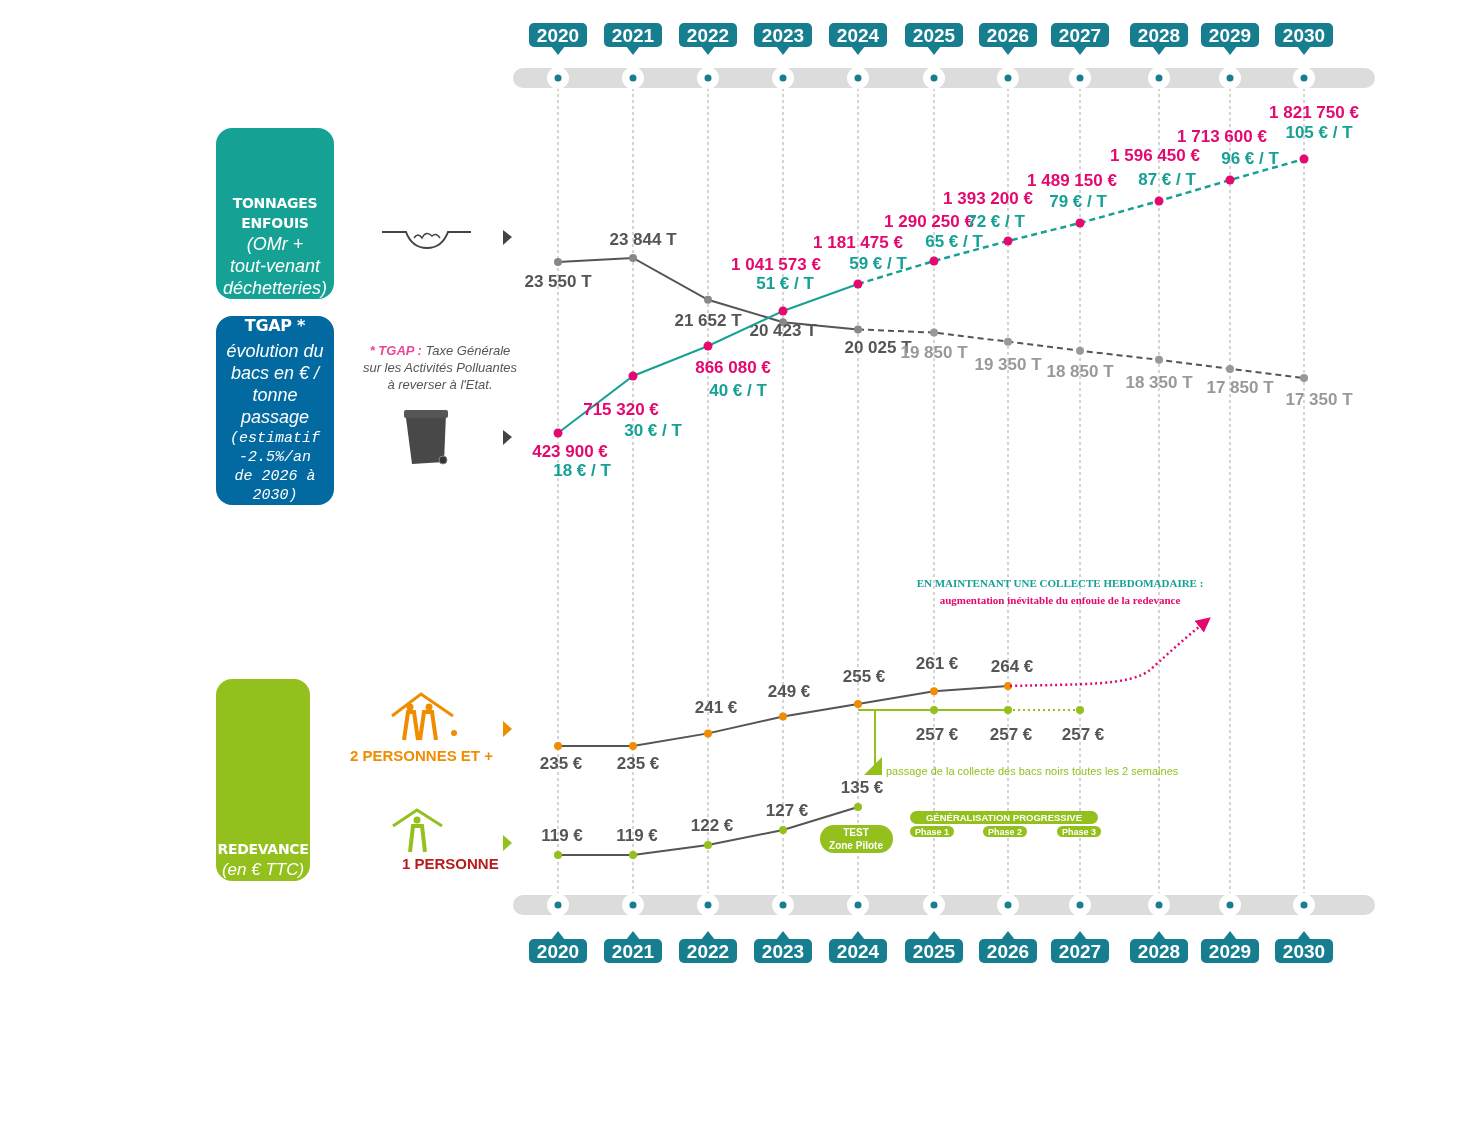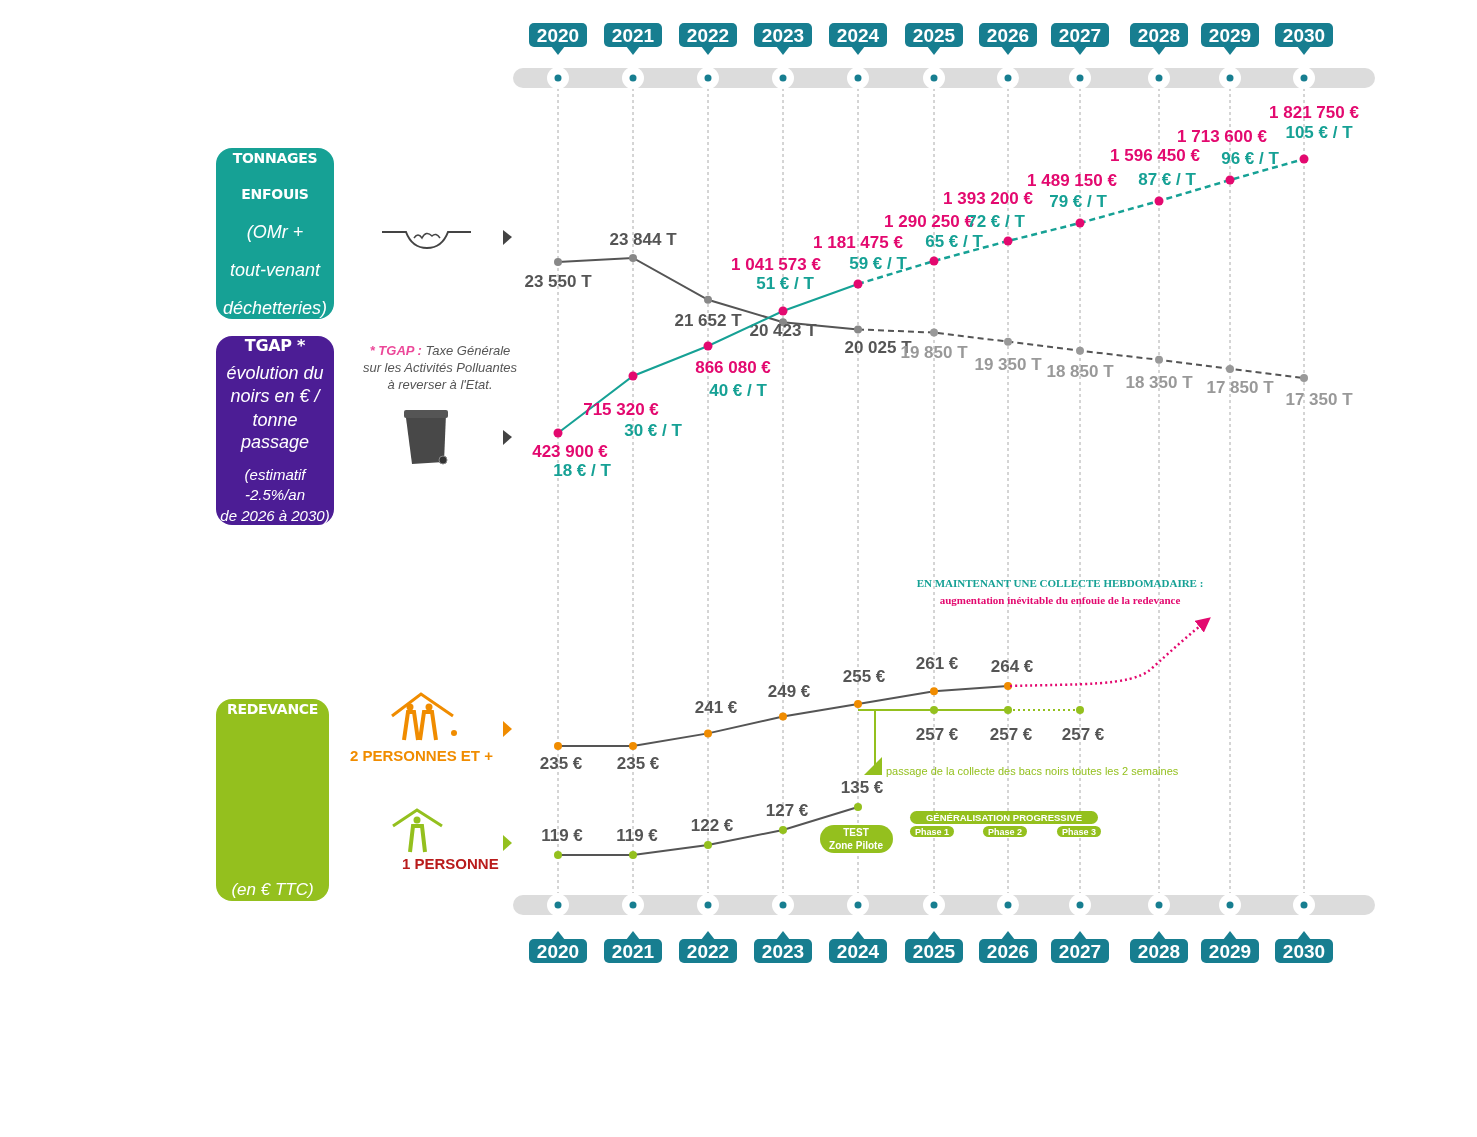--- a/index.html
+++ b/index.html
@@ -1,24 +1,24 @@
 <!DOCTYPE html>
 <html><head>
 <meta charset="utf-8">
 <style>
   html, body { margin:0; padding:0; background:#ffffff; }
   body { width:1477px; height:1137px; position:relative; overflow:hidden; font-family:"Liberation Sans", sans-serif; }
   #canvas { position:absolute; left:0; top:0; }
-  .box { position:absolute; border-radius:16px; color:#fff; text-align:center; display:flex; flex-direction:column; justify-content:space-between; align-items:center;margin-top:20px; }
+  .box { position:absolute; border-radius:16px; color:#fff; text-align:center; display:flex; flex-direction:column; justify-content:flex-end; align-items:center; }
   .box .bold { font-family:"DejaVu Sans", sans-serif; font-weight:bold; font-size:14px; letter-spacing:-0.3px; line-height:20px; }
   .box .ital { font-family:"Liberation Sans", sans-serif; font-style:italic; font-size:18px; line-height:22px; }
-  .box .ital-sm { font-family:Liberation Sans, sans-serif; font-style:italic; font-size:15px; line-height:19px; }
+  .box .ital-sm { font-family:Liberation Mono, monospace; font-style:italic; font-size:15px; line-height:19px; }
   #box-tonnages { left:216px; top:128px; width:118px; height:171px; background:#16a195; }
-  #box-tgap { left:216px; top:316px; width:118px; height:189px; background:#4c1d95; }
-  #box-redevance { left:216px; top:679px; width:113px; height:202px; background:#94c01e; }
+  #box-tgap { left:216px; top:316px; width:118px; height:189px; background:#0369a1; }
+  #box-redevance { left:216px; top:679px; width:94px; height:202px; background:#94c01e; }
   .note { position:absolute; left:350px; top:342px; width:180px; font-style:italic; font-size:13px; line-height:17px; color:#555; text-align:center; }
   .note .key { color:#ec4899; font-weight:bold; }
   .household-label { position:absolute; font-weight:bold; font-size:15px; }
   #label-2p { left:350px; top:747px; color:#f08c00; }
   #label-1p { left:366px; top:855px; color:#b91c1c;margin-left:36px; }
   .annot { position:absolute; font-weight:bold; font-size:11px; text-align:center;font-family:Liberation Serif, serif; }
   #annot-1 { left:880px; top:577px; width:360px; color:#16a195; }
   #annot-2 { left:880px; top:594px; width:360px; color:#e3096f; }
   #annot-passage { position:absolute; left:886px; top:765px; font-size:11px; color:#94c01e; }
   svg text { font-family:"Liberation Sans", sans-serif; }
@@ -285,21 +285,21 @@
   <div class="bold">TONNAGES</div>
   <div class="bold">ENFOUIS</div>
   <div class="ital">(OMr  +</div>
   <div class="ital">tout-venant</div>
   <div class="ital">déchetteries)</div>
 </div>
 
 <div class="box" id="box-tgap">
   <div class="bold" style="font-size:16px;margin-bottom:4px;">TGAP *</div>
   <div class="ital">évolution du</div>
-  <div class="ital">noirs en € /</div>
+  <div class="ital">bacs en € /</div>
   <div class="ital">tonne passage</div>
   <div style="height:8px"></div>
   <div class="ital-sm">(estimatif</div>
   <div class="ital-sm">-2.5%/an</div>
   <div class="ital-sm">de 2026 à 2030)</div>
 </div>
 
 <div class="box" id="box-redevance">
   <div class="bold">REDEVANCE</div>
   <div class="ital" style="font-size:17px;">(en € TTC)</div>

